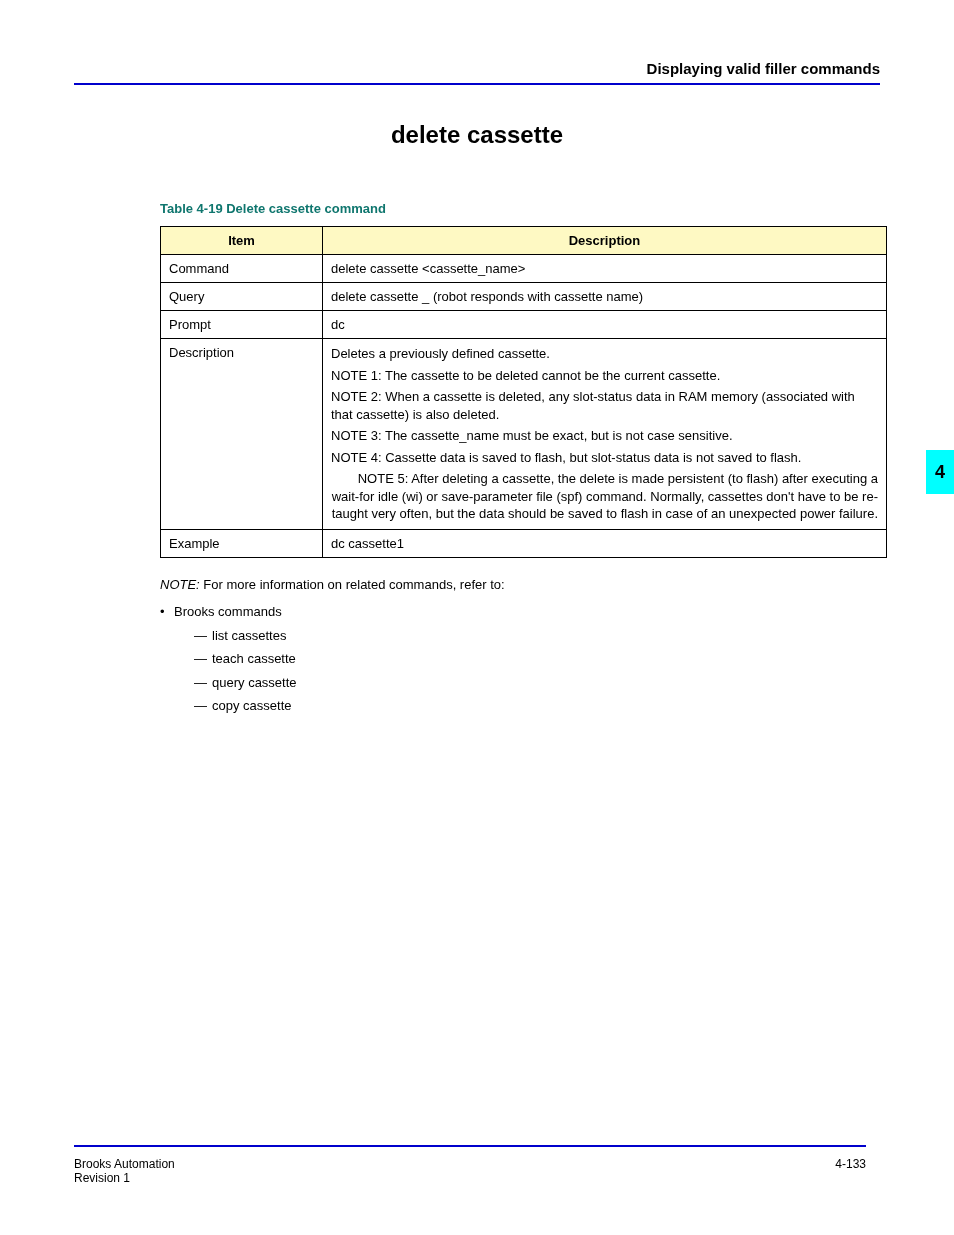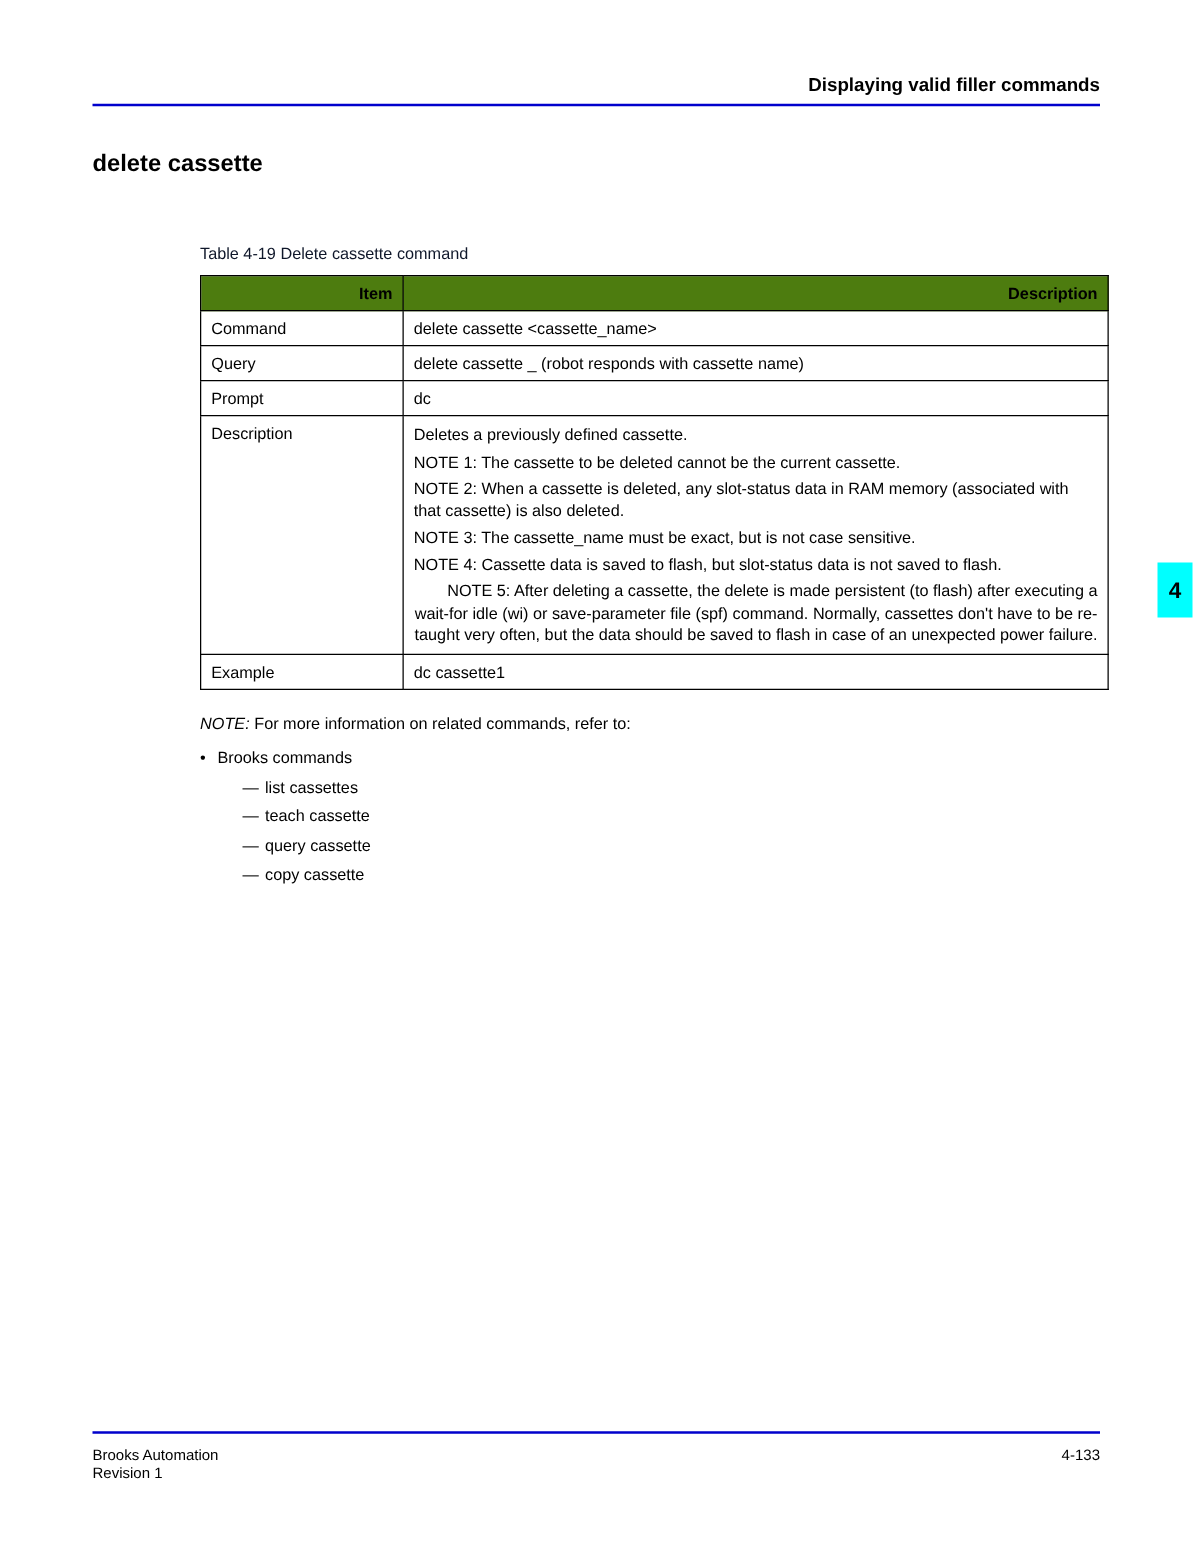--- a/index.html
+++ b/index.html
@@ -22,47 +22,48 @@
     font-size: 15px;
     font-weight: bold;
     margin-bottom: 6px;
   }
   .header-rule {
     border: none;
     border-top: 2px solid #0000cc;
     margin-bottom: 28px;
   }
   .section-heading {
-    font-size: 19px;
+    font-size: 24px;
     font-weight: bold;
     margin: 36px 0 0 0;
     color: #000;
+    text-align: center;
   }
   .table-caption {
     font-size: 13px;
-    font-weight: normal;
+    font-weight: bold;
     margin: 52px 0 10px 86px;
-    color: #0f172a;
+    color: #0f766e;
   }
   table.data {
     border-collapse: collapse;
     margin-left: 86px;
     width: 726px;
     font-size: 13px;
     table-layout: fixed;
   }
   table.data th, table.data td {
     border: 1px solid #000;
     padding: 6px 8px;
     vertical-align: top;
   }
   table.data th {
-    background: #4d7c0f;
-    font-weight: bold;
-    text-align: right;
+    background: #fef9c3;
+    font-weight: bold;
+    text-align: center;
   }
   table.data col.c1 { width: 162px; }
   table.data col.c2 { width: 564px; }
   .cell-list .item { margin-bottom: 4px; line-height: 1.35; }
   .cell-list .item:last-child { margin-bottom: 0; text-align: right; }
   .note {
     margin: 18px 0 0 86px;
     font-size: 13px;
     line-height: 1.4;
     width: 726px;
@@ -89,21 +90,21 @@
     color: #000;
     font-size: 18px;
     font-weight: bold;
     display: flex;
     align-items: center;
     justify-content: center;
   }
   .footer {
     position: absolute;
     left: 74px;
-    right: 74px;
+    right: 88px;
     bottom: 50px;
   }
   .footer-rule {
     border: none;
     border-top: 2px solid #0000cc;
     margin-bottom: 10px;
   }
   .footer-line {
     display: flex;
     justify-content: space-between;

